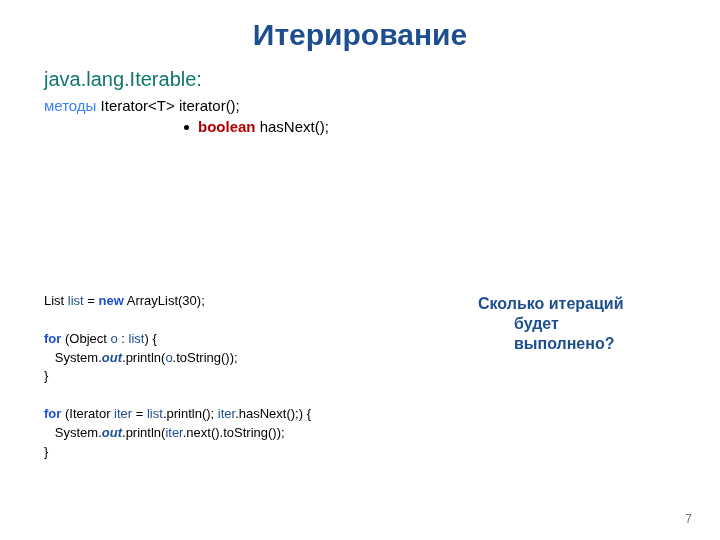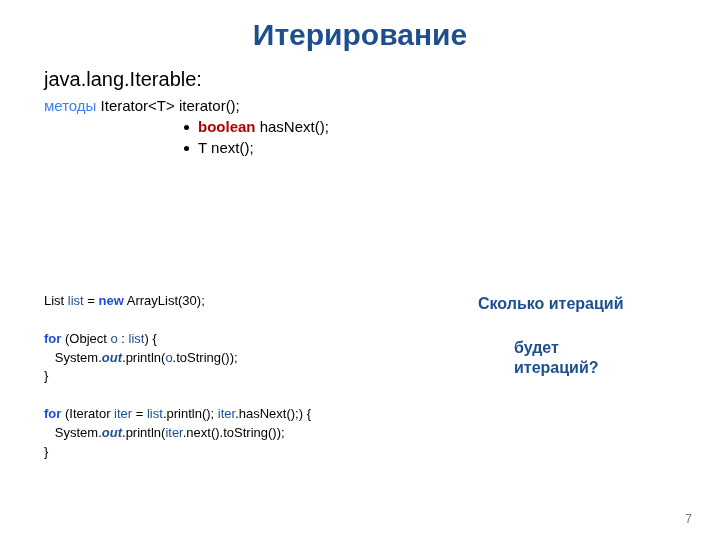--- a/index.html
+++ b/index.html
@@ -29,21 +29,21 @@
     color: #1d4e8f;
   }
   .upper {
     position: absolute;
     top: 68px;
     left: 44px;
     width: 560px;
   }
   .line-iface {
     font-size: 20px;
-    color: #000000;
+    color: #0f766e;
     margin-bottom: 6px;
   }
   .line-methods {
     font-size: 15px;
     color: #000;
     margin-bottom: 2px;
   }
   .line-methods .kw { color: #3b82f6; }
   .bullets {
     margin: 2px 0 0 140px;
@@ -84,21 +84,21 @@
     position: absolute;
     top: 294px;
     left: 478px;
     width: 200px;
     color: #1d4e8f;
     font-weight: bold;
     font-size: 16px;
     line-height: 1.25;
   }
   .q1 { display: block; }
-  .q2 { display: block; padding-left: 36px; margin-top: 24px; }
+  .q2 { display: block; padding-left: 36px; }
   .q3 { display: block; padding-left: 36px; }
   .pagenum {
     position: absolute;
     right: 28px;
     bottom: 14px;
     font-size: 12px;
     color: #777;
   }
 </style>
 </head>
@@ -108,35 +108,34 @@
 
   <div class="title">Итерирование</div>
 
   <div class="upper">
     <div class="line-iface">java.lang.Iterable:</div>
     <div class="line-methods">
       <span class="kw">методы</span><span> Iterator&lt;T&gt; iterator();</span>
     </div>
     <ul class="bullets">
       <li><span class="kw">boolean</span><span> hasNext();</span></li>
-      <li><span class="kw"></span><span>T next();</span></li>
     </ul>
   </div>
 
   <div class="code"><span>List </span><span class="ident">list</span><span> = </span><span class="kw">new</span><span> ArrayList(30);</span>
 <span></span>
 <span class="kw">for</span><span> (Object </span><span class="ident">o</span><span> : </span><span class="ident">list</span><span>) {</span>
 <span>   System.</span><span class="static">out</span><span>.println(</span><span class="ident">o</span><span>.toString());</span>
 <span>}</span>
 <span></span>
 <span class="kw">for</span><span> (Iterator </span><span class="ident">iter</span><span> = </span><span class="ident">list</span><span>.println(); </span><span class="ident">iter</span><span>.hasNext();) {</span>
 <span>   System.</span><span class="static">out</span><span>.println(</span><span class="ident">iter</span><span>.next().toString());</span>
 <span>}</span></div>
 
   <div class="question">
     <span class="q1">Сколько итераций</span>
     <span class="q2">будет</span>
-    <span class="q3">итераций?</span>
+    <span class="q3">выполнено?</span>
   </div>
 
   <div class="pagenum">7</div>
 
 </div>
 
 </body></html>

